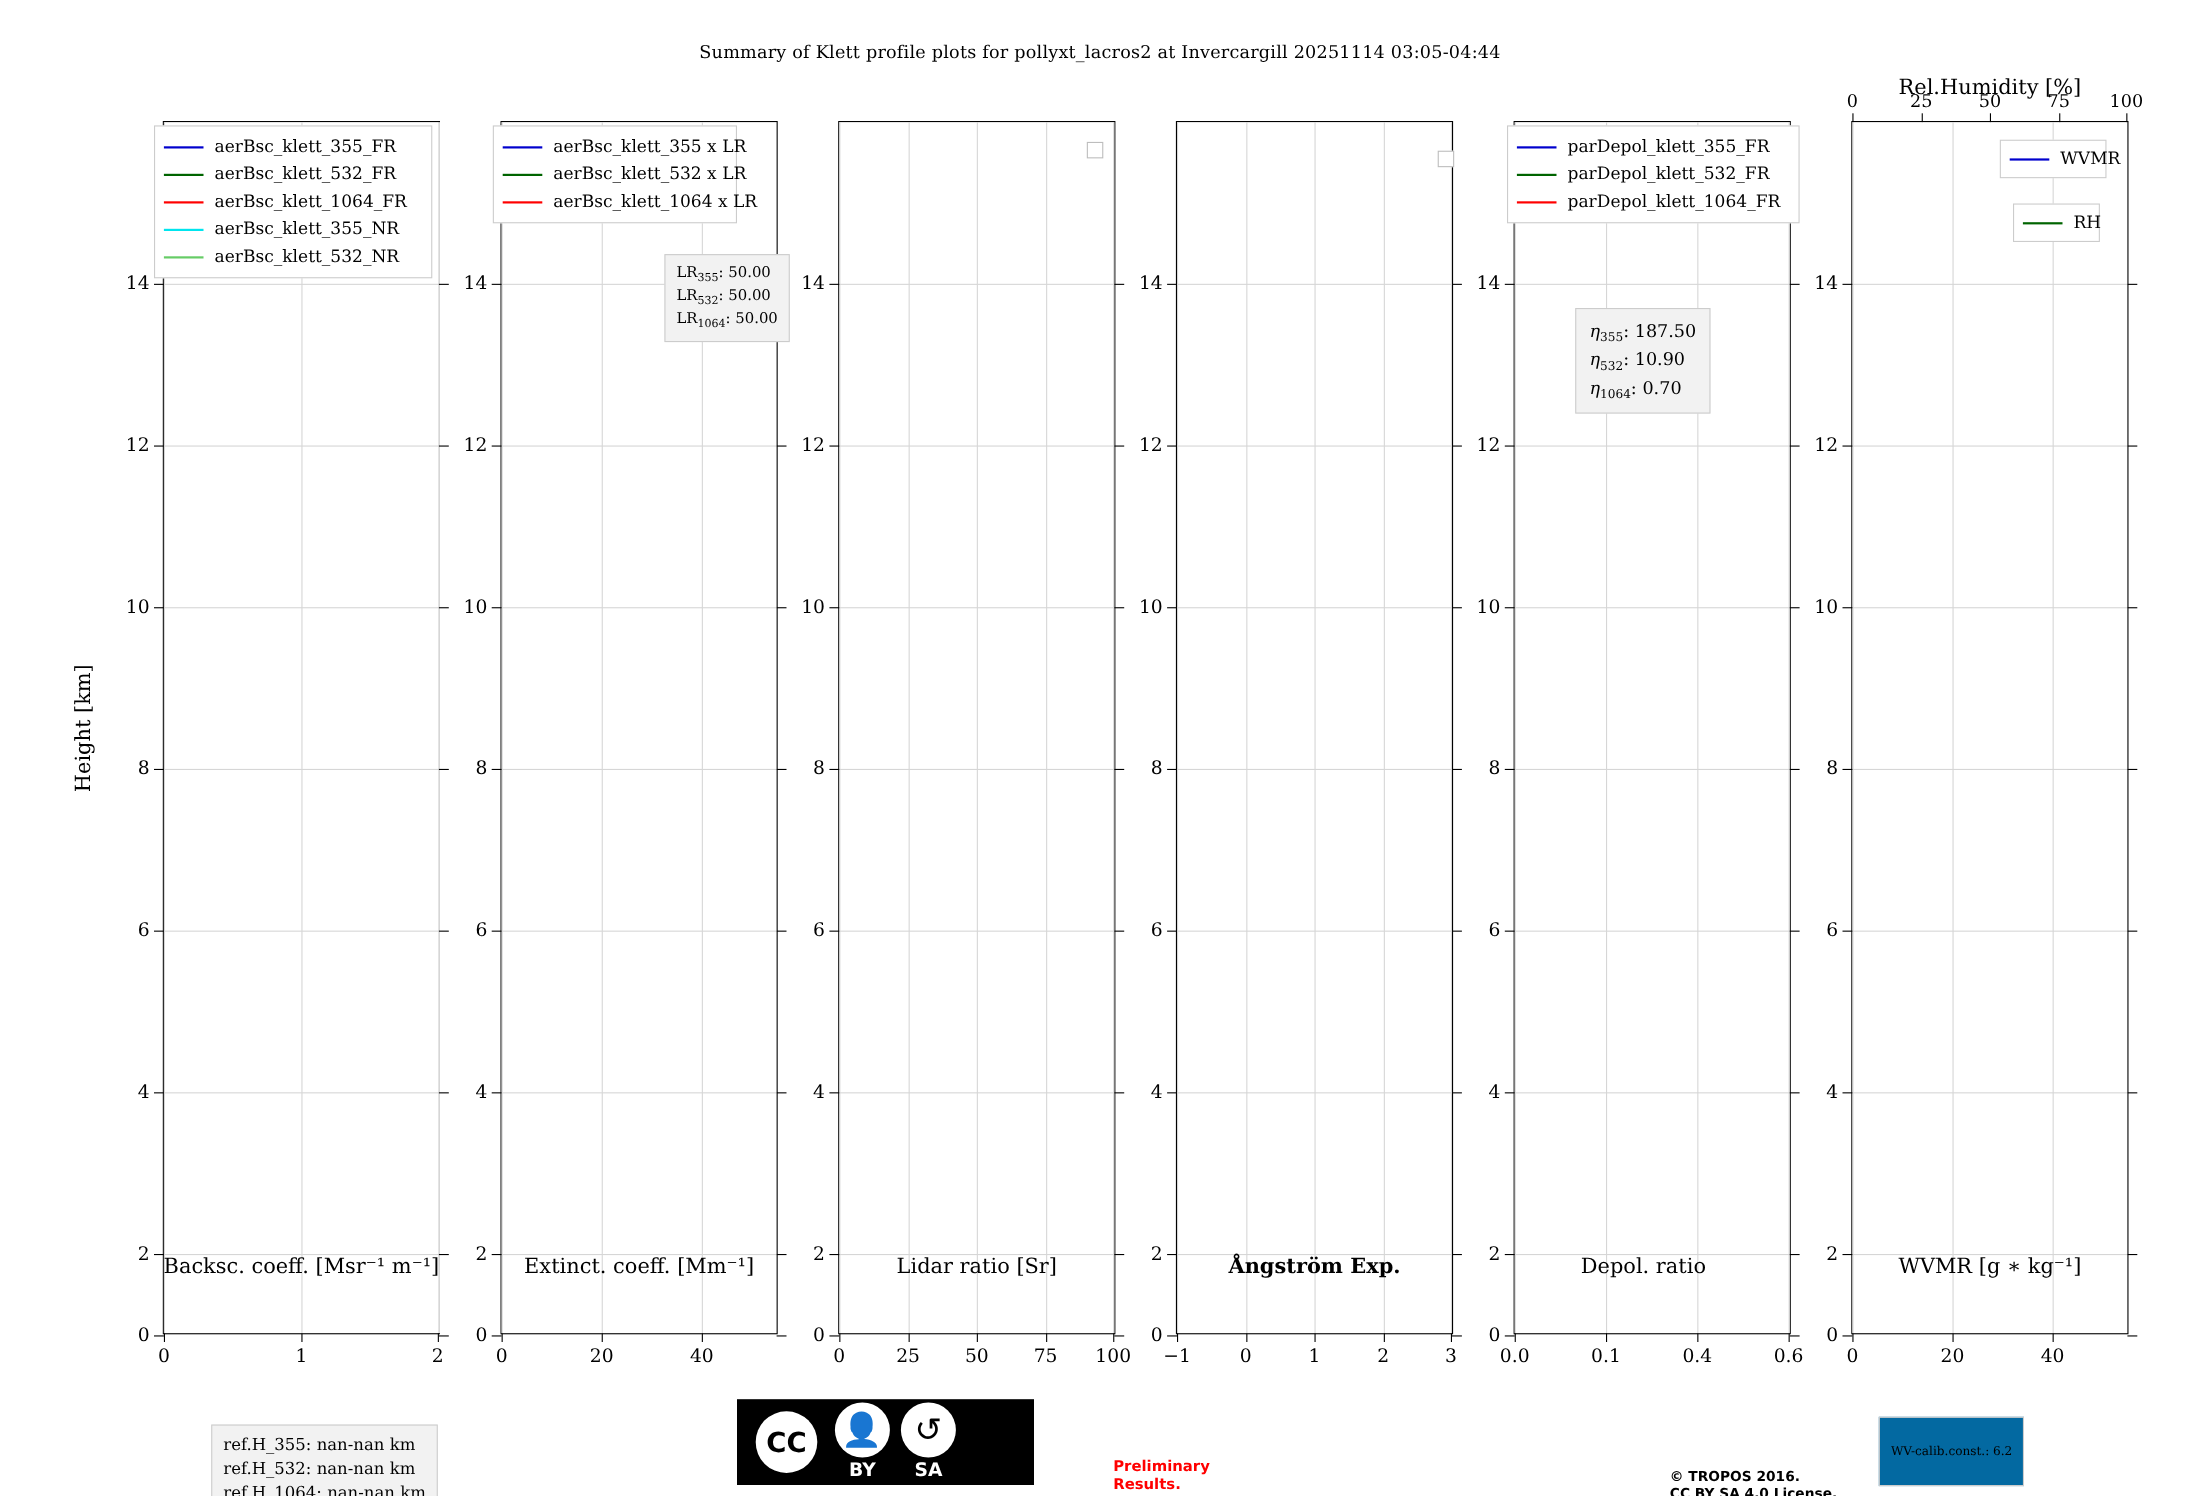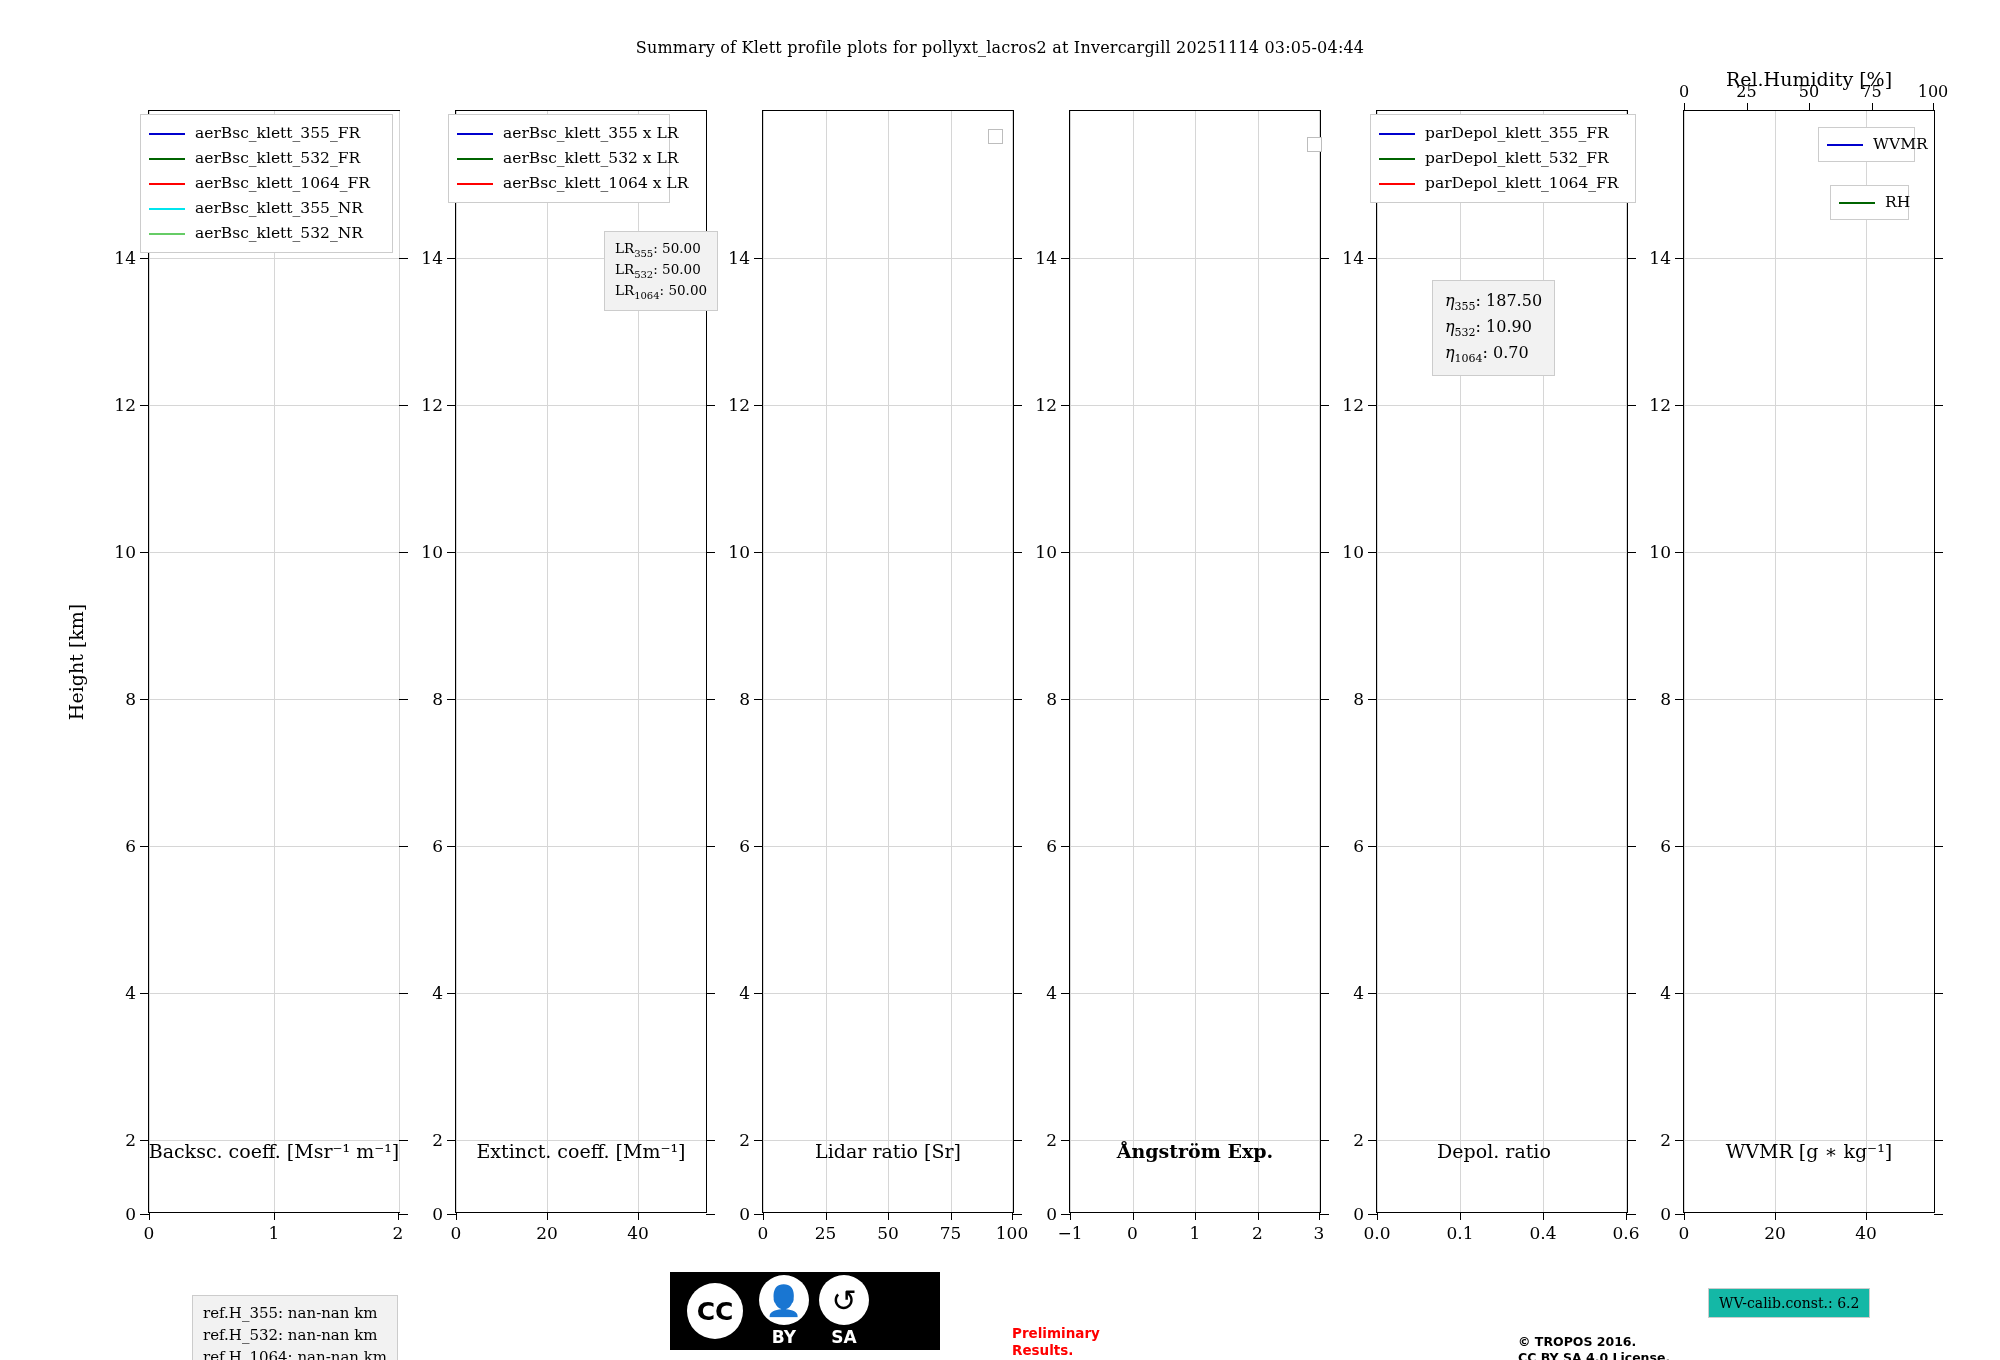--- a/index.html
+++ b/index.html
@@ -290,24 +290,24 @@
     font-family: "DejaVu Sans", "Liberation Sans", sans-serif;
     font-weight: bold;
     font-size: 12.5px;
     line-height: 1.3;
   }
 
   #wv-calib {
     position: absolute;
     left: 1708px;
     top: 1288px;
-    background: #14b8a6;
+    background: #0369a1;
     border: 0.9px solid #cccccc;
-    padding: 6px 10px;
-    font-size: 14px;
+    padding: 24px 10px;
+    font-size: 11px;
     white-space: nowrap;
   }
 </style>
 </head>
 <body>
 
 <div id="figure-title">Summary of Klett profile plots for pollyxt_lacros2 at Invercargill 20251114 03:05-04:44</div>
 
 <div id="ylabel-height">Height [km]</div>
 

